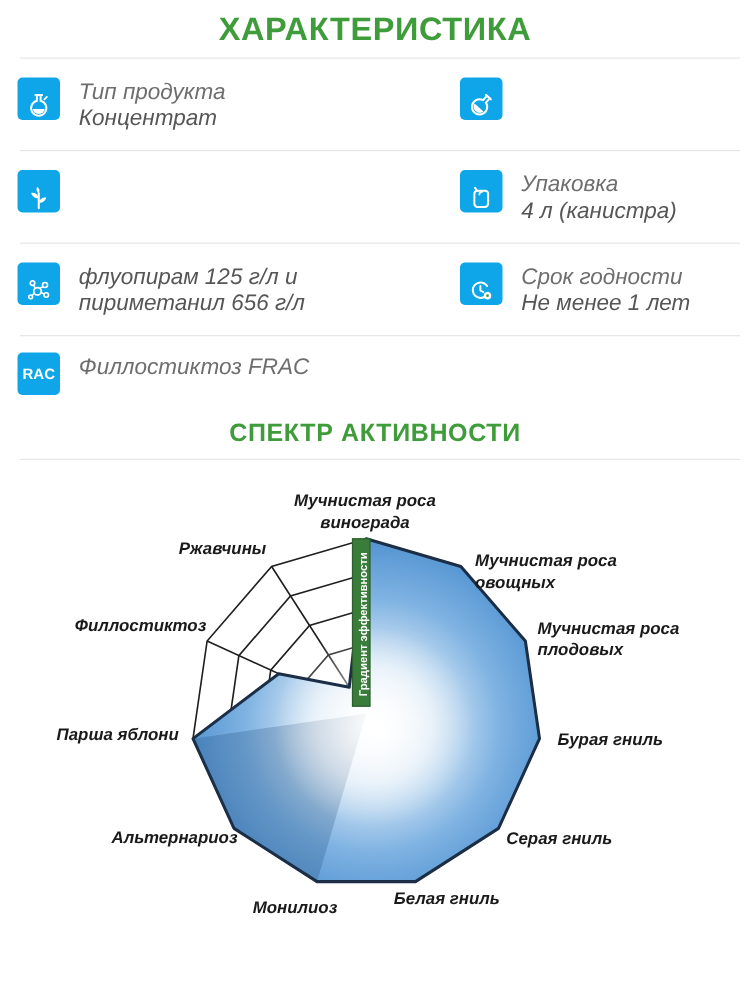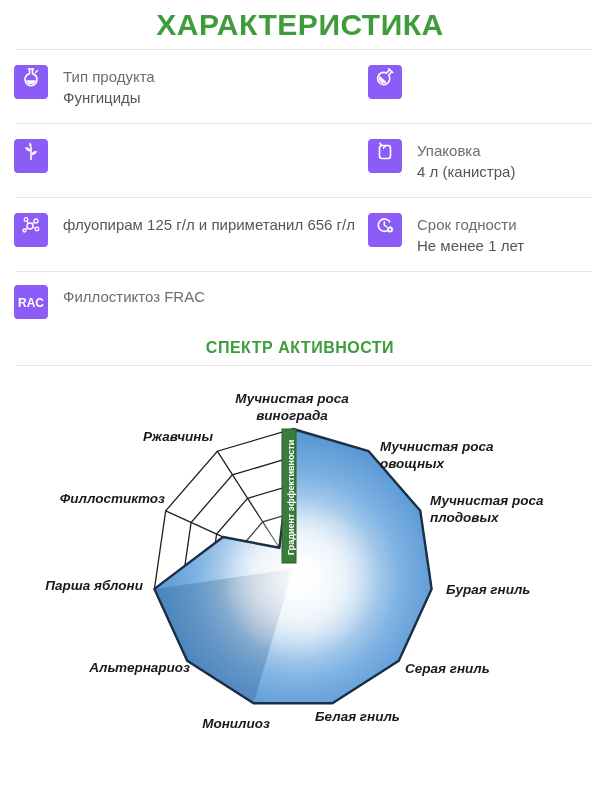--- a/index.html
+++ b/index.html
@@ -1,26 +1,26 @@
 <!DOCTYPE html>
 <html><head>
 <meta charset="utf-8">
 <style>
   html,body{margin:0;padding:0;background:#fff;}
   body{width:600px;height:800px;overflow:hidden;font-family:"Liberation Sans",sans-serif;}
   .page{width:600px;height:800px;}
   .sec-title{text-align:center;font-weight:bold;color:#3F9C3A;letter-spacing:.5px;margin:0;}
-  .title-char{font-size:30px;padding-top:8px;padding-bottom:7px;}
-  .title-spec{font-size:16px;margin-top:14px;padding-bottom:8px;}
+  .title-char{font-size:26px;padding-top:8px;padding-bottom:7px;}
+  .title-spec{font-size:20px;margin-top:14px;padding-bottom:8px;}
   .divider{border:none;border-top:1px solid #e7e7e7;margin:0 8px 0 16px;}
   .row{display:grid;grid-template-columns:354px auto;padding:15px 0 15px 14px;}
   .item{display:flex;gap:15px;align-items:flex-start;padding-right:10px;}
-  .icon-box{width:34px;height:34px;background:#8b5cf6;border-radius:4px;flex:0 0 34px;
-            display:flex;align-items:flex-start;justify-content:center;}
-  .texts{font-size:15px;line-height:21px;padding-top:1px;}
+  .icon-box{width:34px;height:34px;background:#0ea5e9;border-radius:4px;flex:0 0 34px;
+            display:flex;align-items:flex-end;justify-content:center;}
+  .texts{font-size:18px;line-height:21px;padding-top:1px;font-style:italic;}
   .label{color:#6e6e6e;}
   .value{color:#565656;}
   .rac-text{fill:#fff;font-weight:bold;font-size:12px;font-family:"Liberation Sans",sans-serif;}
   .chart-wrap{margin-top:16px;}
   svg text{font-family:"Liberation Sans",sans-serif;}
 </style>
 </head>
 <body>
 
 <div class="page">
@@ -33,21 +33,21 @@
       <span class="icon-box">
         <svg width="24" height="24" viewBox="0 0 24 24">
           <path d="M9.3 4h5.4" stroke="#fff" stroke-width="1.6" fill="none" stroke-linecap="round"></path>
           <path d="M10.5 4v4.6a6.1 6.1 0 1 0 3 0V4" stroke="#fff" stroke-width="1.6" fill="none" stroke-linecap="round"></path>
           <path d="M7.2 15.2a4.9 4.9 0 0 0 9.6 0z" fill="#fff"></path>
           <path d="M16.5 7.5l2-2" stroke="#fff" stroke-width="1.4" stroke-linecap="round"></path>
         </svg>
       </span>
       <div class="texts">
         <div class="label">Тип продукта</div>
-        <div class="value">Фунгициды</div>
+        <div class="value">Концентрат</div>
       </div>
     </div>
     <div class="item">
       <span class="icon-box">
         <svg width="24" height="24" viewBox="0 0 24 24">
           <g transform="rotate(42 12 12)">
             <path d="M9.3 3.5h5.4" stroke="#fff" stroke-width="1.6" fill="none" stroke-linecap="round"></path>
             <path d="M10.5 3.5v4.6a6.1 6.1 0 1 0 3 0V3.5" stroke="#fff" stroke-width="1.6" fill="none" stroke-linecap="round"></path>
             <path d="M7.2 14.7a4.9 4.9 0 0 0 9.6 0z" fill="#fff"></path>
           </g>

